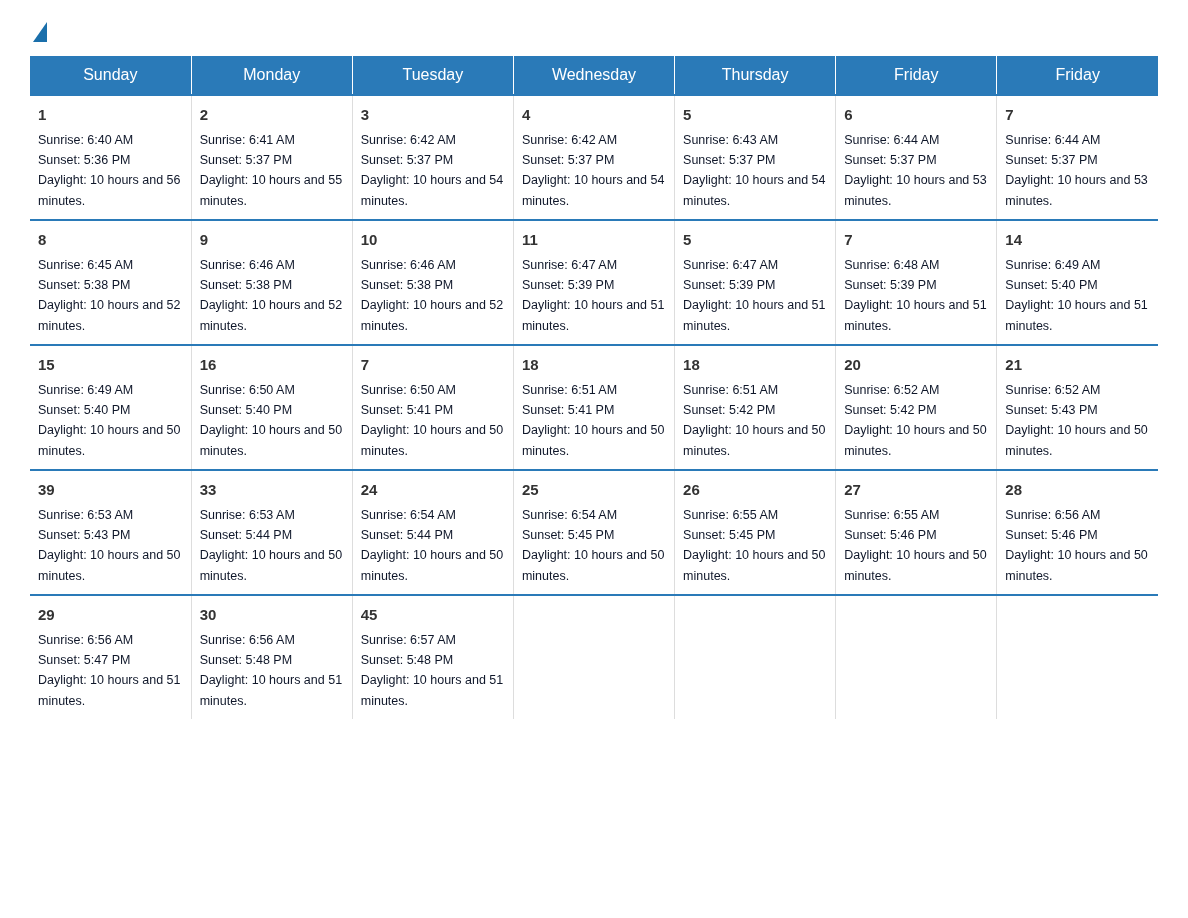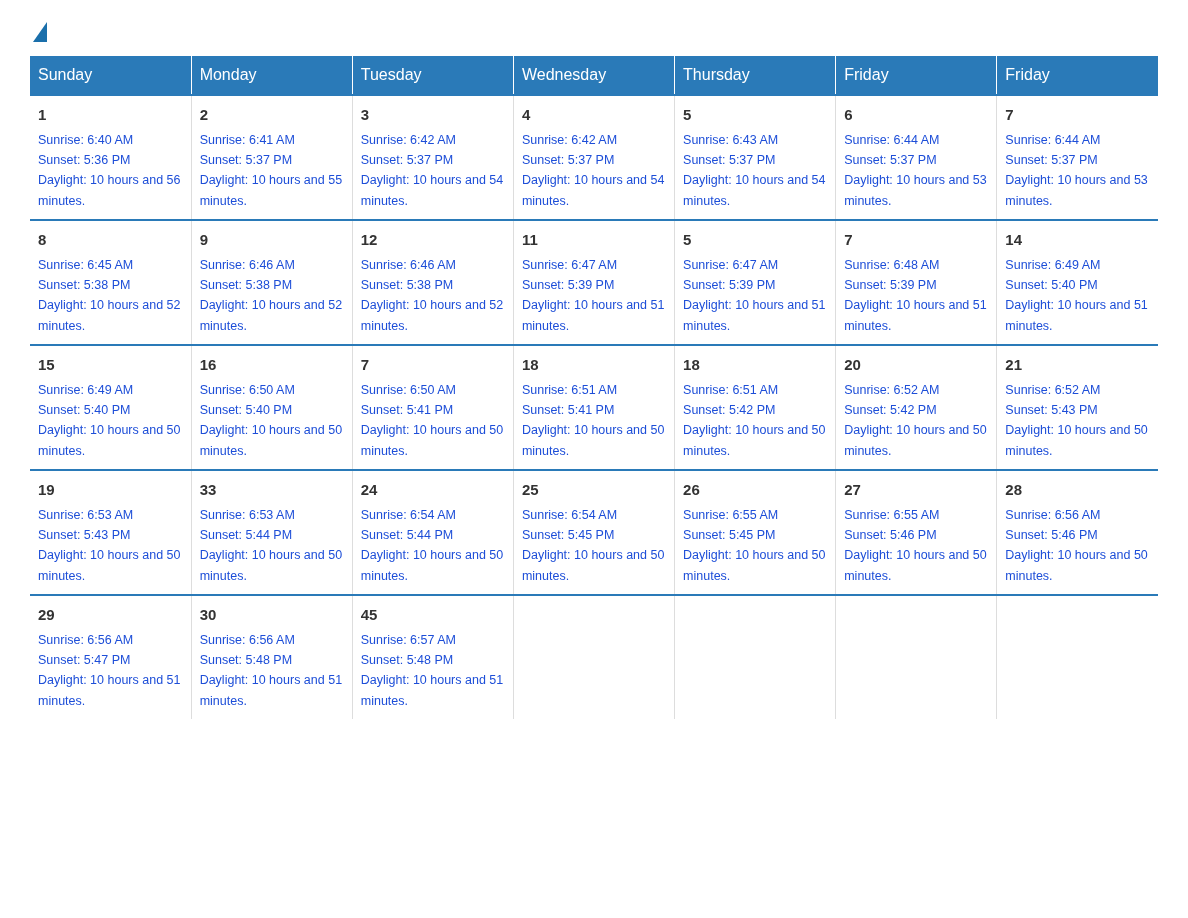--- a/index.html
+++ b/index.html
@@ -63,21 +63,21 @@
       width: 100%;
       border-collapse: collapse;
       table-layout: fixed;
     }
     thead tr th {
       background-color: #2a7ab8;
       color: #fff;
       font-size: 16px;
       font-weight: normal;
       padding: 10px 8px;
-      text-align: left;
+      text-align: center;
       border-right: 1px solid #fff;
     }
     thead tr th:last-child {
       border-right: none;
     }
     tbody tr {
       border-top: 2px solid #2a7ab8;
     }
     tbody tr td {
       vertical-align: top;
@@ -92,21 +92,21 @@
       border-right: none;
     }
     .day-num {
       font-size: 15px;
       font-weight: bold;
       display: block;
       margin-bottom: 3px;
     }
     .day-info {
       font-size: 12.5px;
-      color: #1d4ed8;
+      color: #0f172a;
       line-height: 1.55;
     }
     .logo-line2 {
       display: flex;
       align-items: center;
       margin-top: -4px;
     }
   </style>
 </head>
 <body>
@@ -145,37 +145,37 @@
         <td><span class="day-num">2</span><span class="day-info">Sunrise: 6:41 AM<br>Sunset: 5:37 PM<br>Daylight: 10 hours and 55 minutes.</span></td>
         <td><span class="day-num">3</span><span class="day-info">Sunrise: 6:42 AM<br>Sunset: 5:37 PM<br>Daylight: 10 hours and 54 minutes.</span></td>
         <td><span class="day-num">4</span><span class="day-info">Sunrise: 6:42 AM<br>Sunset: 5:37 PM<br>Daylight: 10 hours and 54 minutes.</span></td>
         <td><span class="day-num">5</span><span class="day-info">Sunrise: 6:43 AM<br>Sunset: 5:37 PM<br>Daylight: 10 hours and 54 minutes.</span></td>
         <td><span class="day-num">6</span><span class="day-info">Sunrise: 6:44 AM<br>Sunset: 5:37 PM<br>Daylight: 10 hours and 53 minutes.</span></td>
         <td><span class="day-num">7</span><span class="day-info">Sunrise: 6:44 AM<br>Sunset: 5:37 PM<br>Daylight: 10 hours and 53 minutes.</span></td>
       </tr>
       <tr>
         <td><span class="day-num">8</span><span class="day-info">Sunrise: 6:45 AM<br>Sunset: 5:38 PM<br>Daylight: 10 hours and 52 minutes.</span></td>
         <td><span class="day-num">9</span><span class="day-info">Sunrise: 6:46 AM<br>Sunset: 5:38 PM<br>Daylight: 10 hours and 52 minutes.</span></td>
-        <td><span class="day-num">12</span><span class="day-info">Sunrise: 6:46 AM<br>Sunset: 5:38 PM<br>Daylight: 10 hours and 52 minutes.</span></td>
+        <td><span class="day-num">10</span><span class="day-info">Sunrise: 6:46 AM<br>Sunset: 5:38 PM<br>Daylight: 10 hours and 52 minutes.</span></td>
         <td><span class="day-num">11</span><span class="day-info">Sunrise: 6:47 AM<br>Sunset: 5:39 PM<br>Daylight: 10 hours and 51 minutes.</span></td>
         <td><span class="day-num">5</span><span class="day-info">Sunrise: 6:47 AM<br>Sunset: 5:39 PM<br>Daylight: 10 hours and 51 minutes.</span></td>
         <td><span class="day-num">7</span><span class="day-info">Sunrise: 6:48 AM<br>Sunset: 5:39 PM<br>Daylight: 10 hours and 51 minutes.</span></td>
         <td><span class="day-num">14</span><span class="day-info">Sunrise: 6:49 AM<br>Sunset: 5:40 PM<br>Daylight: 10 hours and 51 minutes.</span></td>
       </tr>
       <tr>
         <td><span class="day-num">15</span><span class="day-info">Sunrise: 6:49 AM<br>Sunset: 5:40 PM<br>Daylight: 10 hours and 50 minutes.</span></td>
         <td><span class="day-num">16</span><span class="day-info">Sunrise: 6:50 AM<br>Sunset: 5:40 PM<br>Daylight: 10 hours and 50 minutes.</span></td>
         <td><span class="day-num">7</span><span class="day-info">Sunrise: 6:50 AM<br>Sunset: 5:41 PM<br>Daylight: 10 hours and 50 minutes.</span></td>
         <td><span class="day-num">18</span><span class="day-info">Sunrise: 6:51 AM<br>Sunset: 5:41 PM<br>Daylight: 10 hours and 50 minutes.</span></td>
         <td><span class="day-num">18</span><span class="day-info">Sunrise: 6:51 AM<br>Sunset: 5:42 PM<br>Daylight: 10 hours and 50 minutes.</span></td>
         <td><span class="day-num">20</span><span class="day-info">Sunrise: 6:52 AM<br>Sunset: 5:42 PM<br>Daylight: 10 hours and 50 minutes.</span></td>
         <td><span class="day-num">21</span><span class="day-info">Sunrise: 6:52 AM<br>Sunset: 5:43 PM<br>Daylight: 10 hours and 50 minutes.</span></td>
       </tr>
       <tr>
-        <td><span class="day-num">19</span><span class="day-info">Sunrise: 6:53 AM<br>Sunset: 5:43 PM<br>Daylight: 10 hours and 50 minutes.</span></td>
+        <td><span class="day-num">39</span><span class="day-info">Sunrise: 6:53 AM<br>Sunset: 5:43 PM<br>Daylight: 10 hours and 50 minutes.</span></td>
         <td><span class="day-num">33</span><span class="day-info">Sunrise: 6:53 AM<br>Sunset: 5:44 PM<br>Daylight: 10 hours and 50 minutes.</span></td>
         <td><span class="day-num">24</span><span class="day-info">Sunrise: 6:54 AM<br>Sunset: 5:44 PM<br>Daylight: 10 hours and 50 minutes.</span></td>
         <td><span class="day-num">25</span><span class="day-info">Sunrise: 6:54 AM<br>Sunset: 5:45 PM<br>Daylight: 10 hours and 50 minutes.</span></td>
         <td><span class="day-num">26</span><span class="day-info">Sunrise: 6:55 AM<br>Sunset: 5:45 PM<br>Daylight: 10 hours and 50 minutes.</span></td>
         <td><span class="day-num">27</span><span class="day-info">Sunrise: 6:55 AM<br>Sunset: 5:46 PM<br>Daylight: 10 hours and 50 minutes.</span></td>
         <td><span class="day-num">28</span><span class="day-info">Sunrise: 6:56 AM<br>Sunset: 5:46 PM<br>Daylight: 10 hours and 50 minutes.</span></td>
       </tr>
       <tr>
         <td><span class="day-num">29</span><span class="day-info">Sunrise: 6:56 AM<br>Sunset: 5:47 PM<br>Daylight: 10 hours and 51 minutes.</span></td>
         <td><span class="day-num">30</span><span class="day-info">Sunrise: 6:56 AM<br>Sunset: 5:48 PM<br>Daylight: 10 hours and 51 minutes.</span></td>

